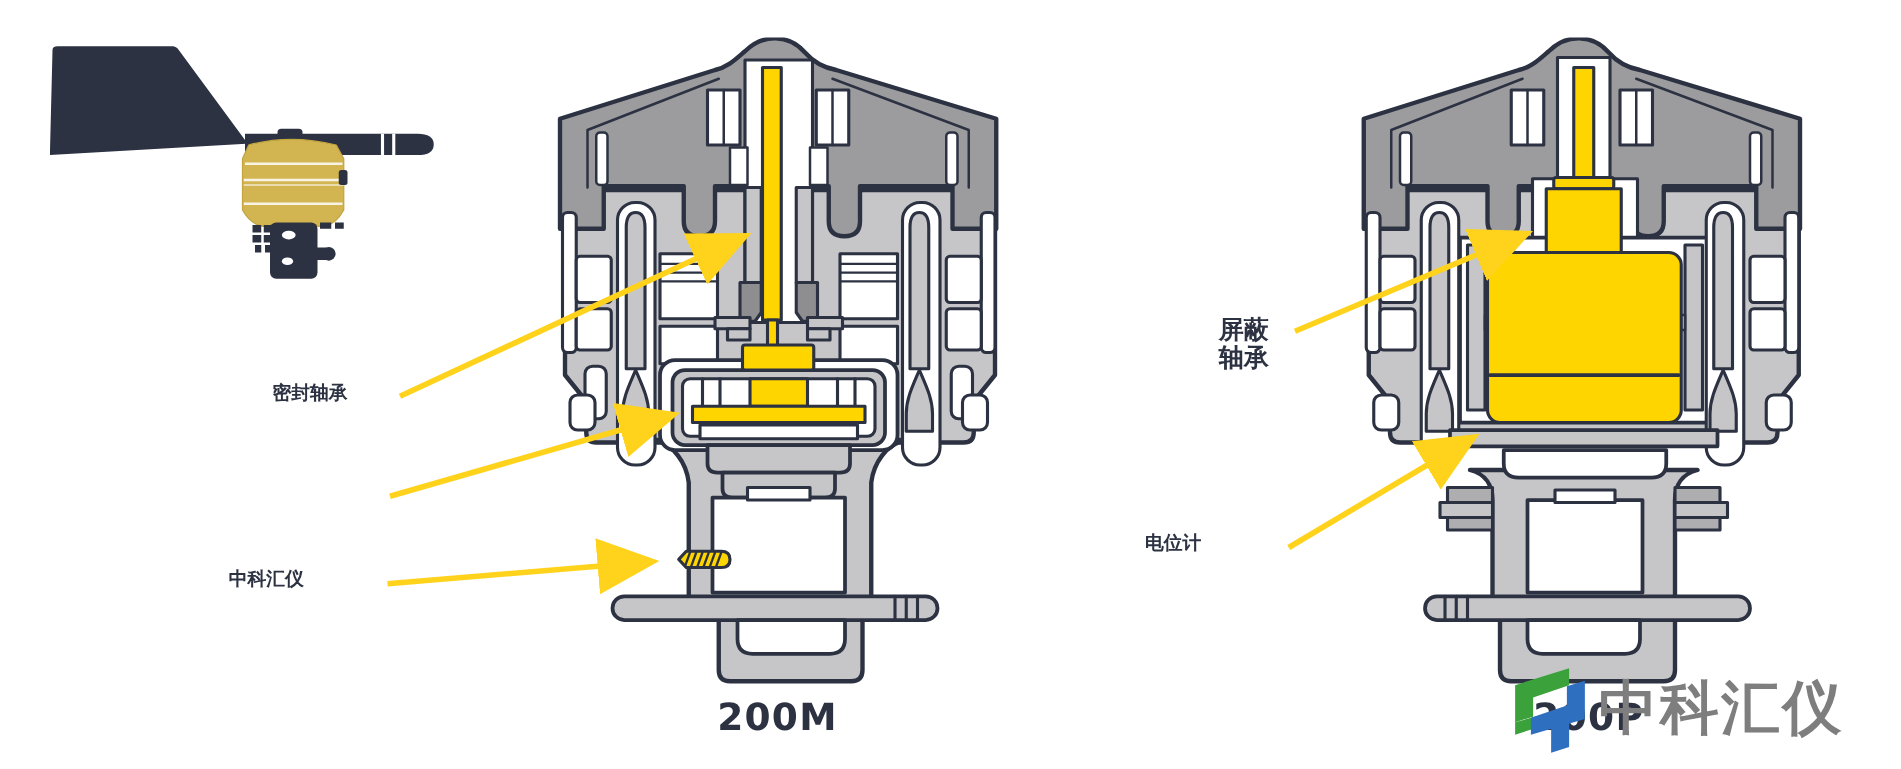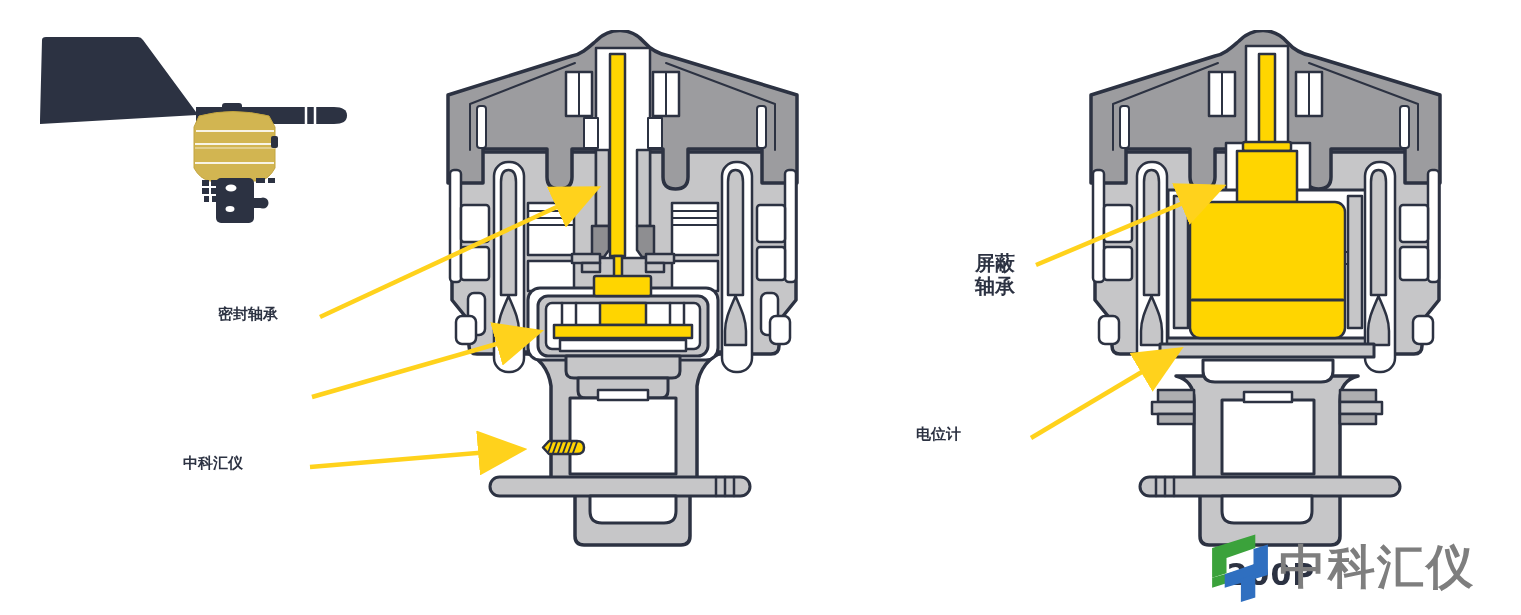--- a/index.html
+++ b/index.html
@@ -301,20 +301,21 @@
 
   <div class="lbl" style="left:183px;top:455px">中科汇仪</div>
 
   <div class="lbl small center" style="left:958px;top:252px;width:74px">
     <div>屏蔽</div>
     <div>轴承</div>
   </div>
 
   <div class="lbl" style="left:916px;top:426px">电位计</div>
 
+  <div class="caption" style="left:542px;top:557px">200M</div>
 
   <div class="caption" style="left:1191px;top:557px">200P</div>
 
   <div class="watermark">
     <svg class="logo-icon" viewBox="0 0 90 80" width="86" height="72">
       <g>
         <path d="M62,4 L14,19 L14,52 L30,47 L30,30 L62,19 Z" fill="#3ba23b"></path>
         <path d="M14,52 L14,63 L46,53 L46,43 Z" fill="#3ba23b"></path>
         <path d="M28,63 L76,49 L76,15 L60,20 L60,37 L28,48 Z" fill="#2f6fc0"></path>
         <path d="M46,53 L62,48 L62,74 L46,79 Z" fill="#2f6fc0"></path>

